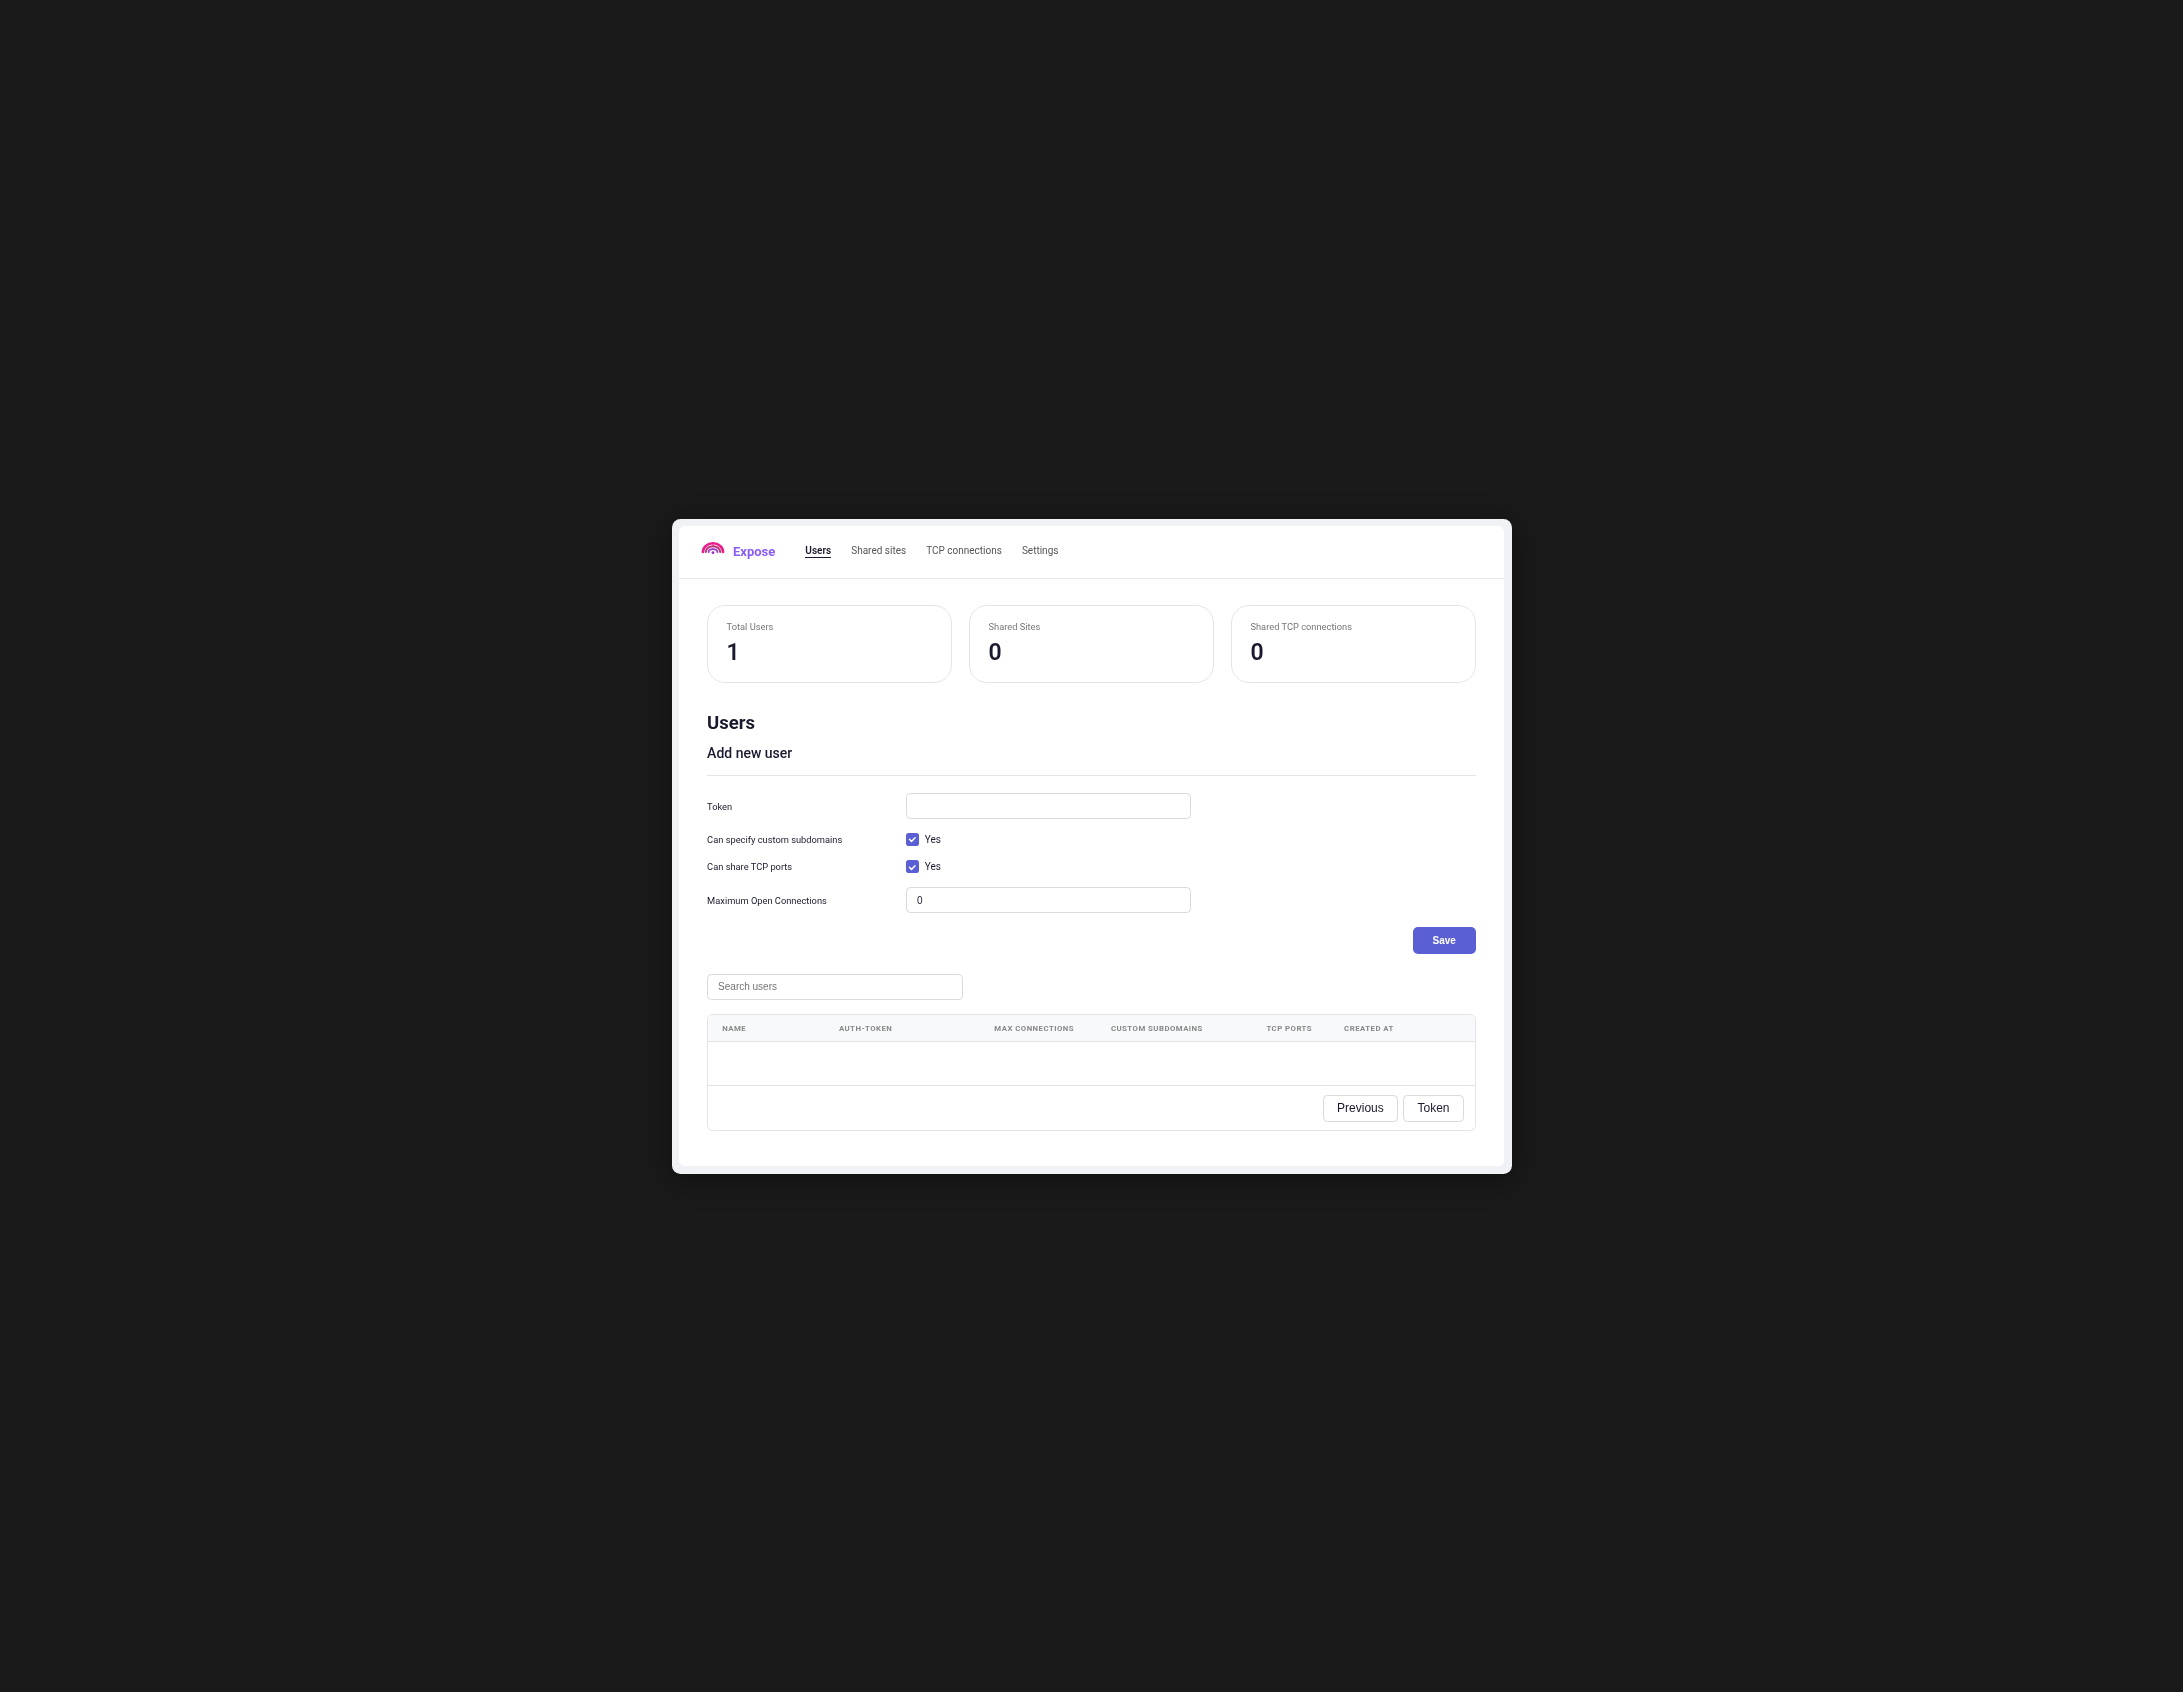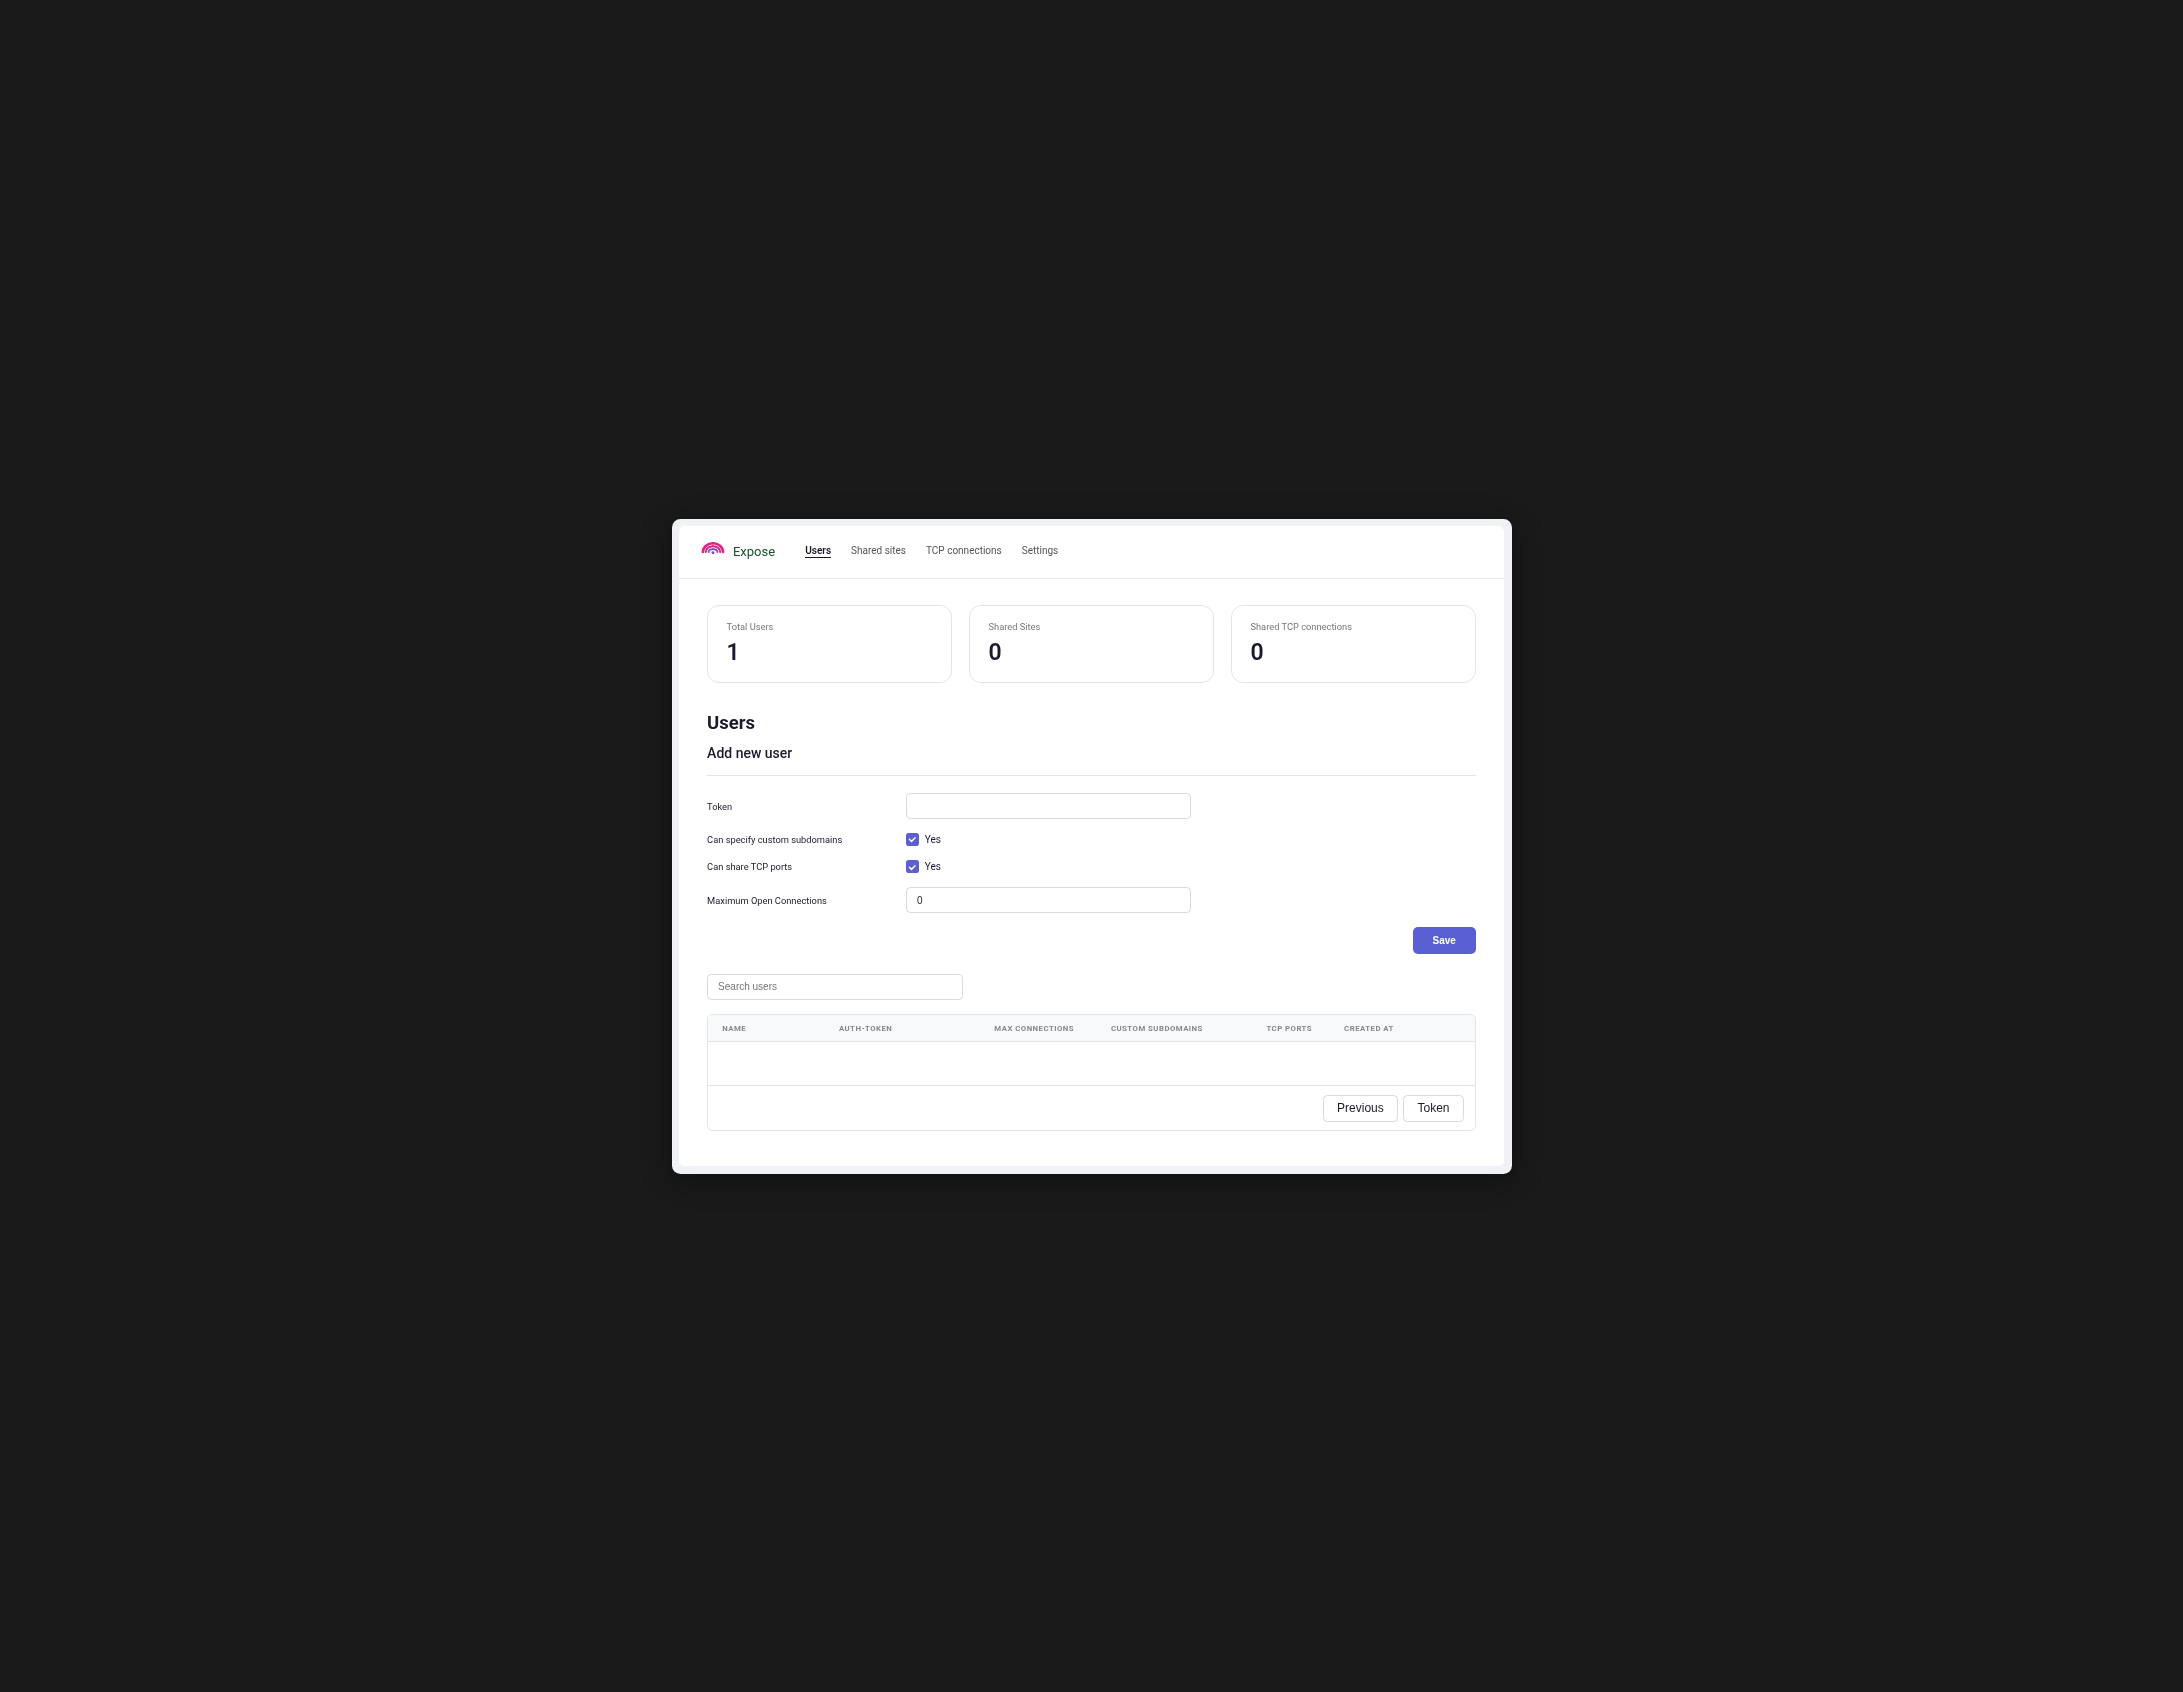--- a/index.html
+++ b/index.html
@@ -39,22 +39,22 @@
       align-items: center;
       gap: 7.1px;
       margin-right: 7.1px;
     }
     .logo-icon {
       width: 26px;
       height: 26px;
     }
     .logo-text {
       font-size: 13px;
-      font-weight: 400;
-      color: #14532d;
+      font-weight: 700;
+      color: #8b5cf6;
     }
     .nav-links {
       display: flex;
       gap: 20px;
       align-items: center;
     }
     .nav-link {
       font-size: 10px;
       color: #555;
       text-decoration: none;
@@ -72,21 +72,21 @@
     }
     
     .stats-row {
       display: flex;
       gap: 17px;
       margin-bottom: 28.5px;
     }
     .stat-card {
       flex: 1;
       border: 0.7px solid #e2e4e9;
-      border-radius: 12px;
+      border-radius: 18px;
       padding: 15.7px 18.5px;
     }
     .stat-label {
       font-size: 9.3px;
       color: #777;
       margin-bottom: 7.1px;
     }
     .stat-value {
       font-size: 23px;
       font-weight: 600;

